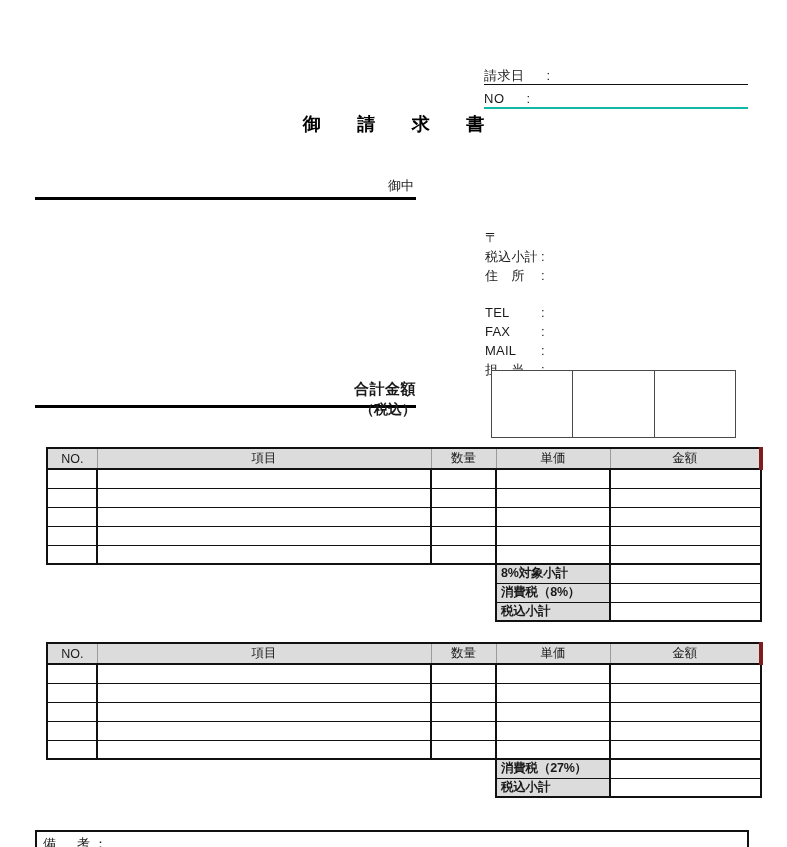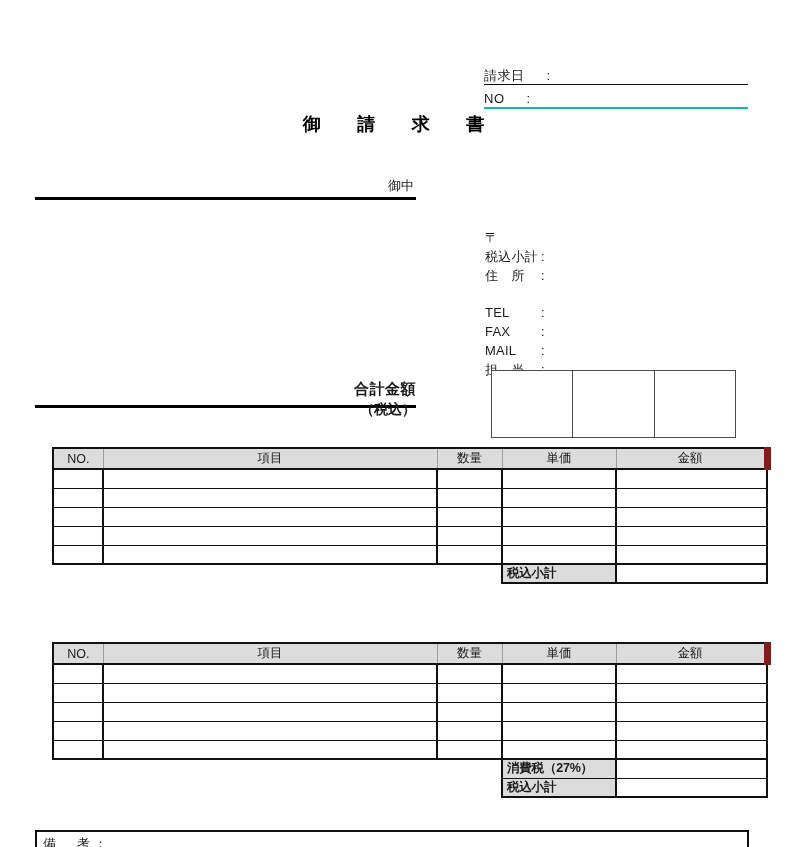--- a/index.html
+++ b/index.html
@@ -167,21 +167,21 @@
   }
   .total-tax-note {
     font-size: 14px;
     font-weight: bold;
     padding-bottom: 18px;
   }
 
   
   .items-table {
     position: absolute;
-    left: 52px;
+    left: 46px;
     width: 714px;
     border-collapse: collapse;
     table-layout: fixed;
   }
   .items-table.first { top: 447px; }
   .items-table.second { top: 642px; }
 
   .items-table col.c-no   { width: 50px; }
   .items-table col.c-item { width: 334px; }
   .items-table col.c-qty  { width: 65px; }
@@ -203,21 +203,21 @@
     height: 21px;
     border-color: #9b9b9b;
   }
 
   
   .items-table tr.header-row th {
     border-top: 2px solid #111;
     border-bottom: 2px solid #111;
   }
   .items-table tr.header-row th.first-col { border-left: 2px solid #111; }
-  .items-table tr.header-row th.last-col  { border-right: 7px solid #7f1d1d; }
+  .items-table tr.header-row th.last-col  { border-right: 4px solid #7f1d1d; }
 
   .items-table td.cell {
     background: #fff;
     border-top: 1px solid #111;
     border-bottom: 1px solid #111;
   }
   .items-table td.first-col { border-left: 2px solid #111; }
   .items-table td.last-col  { border-right: 2px solid #111; }
   .items-table tr.last-item td { border-bottom: 2px solid #111; }
 
@@ -396,20 +396,34 @@
         <td class="cell col-sep-l last-col"></td>
       </tr>
       <tr class="last-item">
         <td class="cell first-col"></td>
         <td class="cell col-sep-l"></td>
         <td class="cell col-sep-l"></td>
         <td class="cell col-sep-l"></td>
         <td class="cell col-sep-l last-col"></td>
       </tr>
 
+      <tr class="subtotal-first">
+        <td class="blank-pad"></td>
+        <td class="blank-pad"></td>
+        <td class="blank-pad"></td>
+        <td class="subtotal-label">8%対象小計</td>
+        <td class="subtotal-value"></td>
+      </tr>
+      <tr>
+        <td class="blank-pad"></td>
+        <td class="blank-pad"></td>
+        <td class="blank-pad"></td>
+        <td class="subtotal-label">消費税（8%）</td>
+        <td class="subtotal-value"></td>
+      </tr>
       <tr class="subtotal-last">
         <td class="blank-pad"></td>
         <td class="blank-pad"></td>
         <td class="blank-pad"></td>
         <td class="subtotal-label">税込小計</td>
         <td class="subtotal-value"></td>
       </tr>
     </tbody>
   </table>
 

